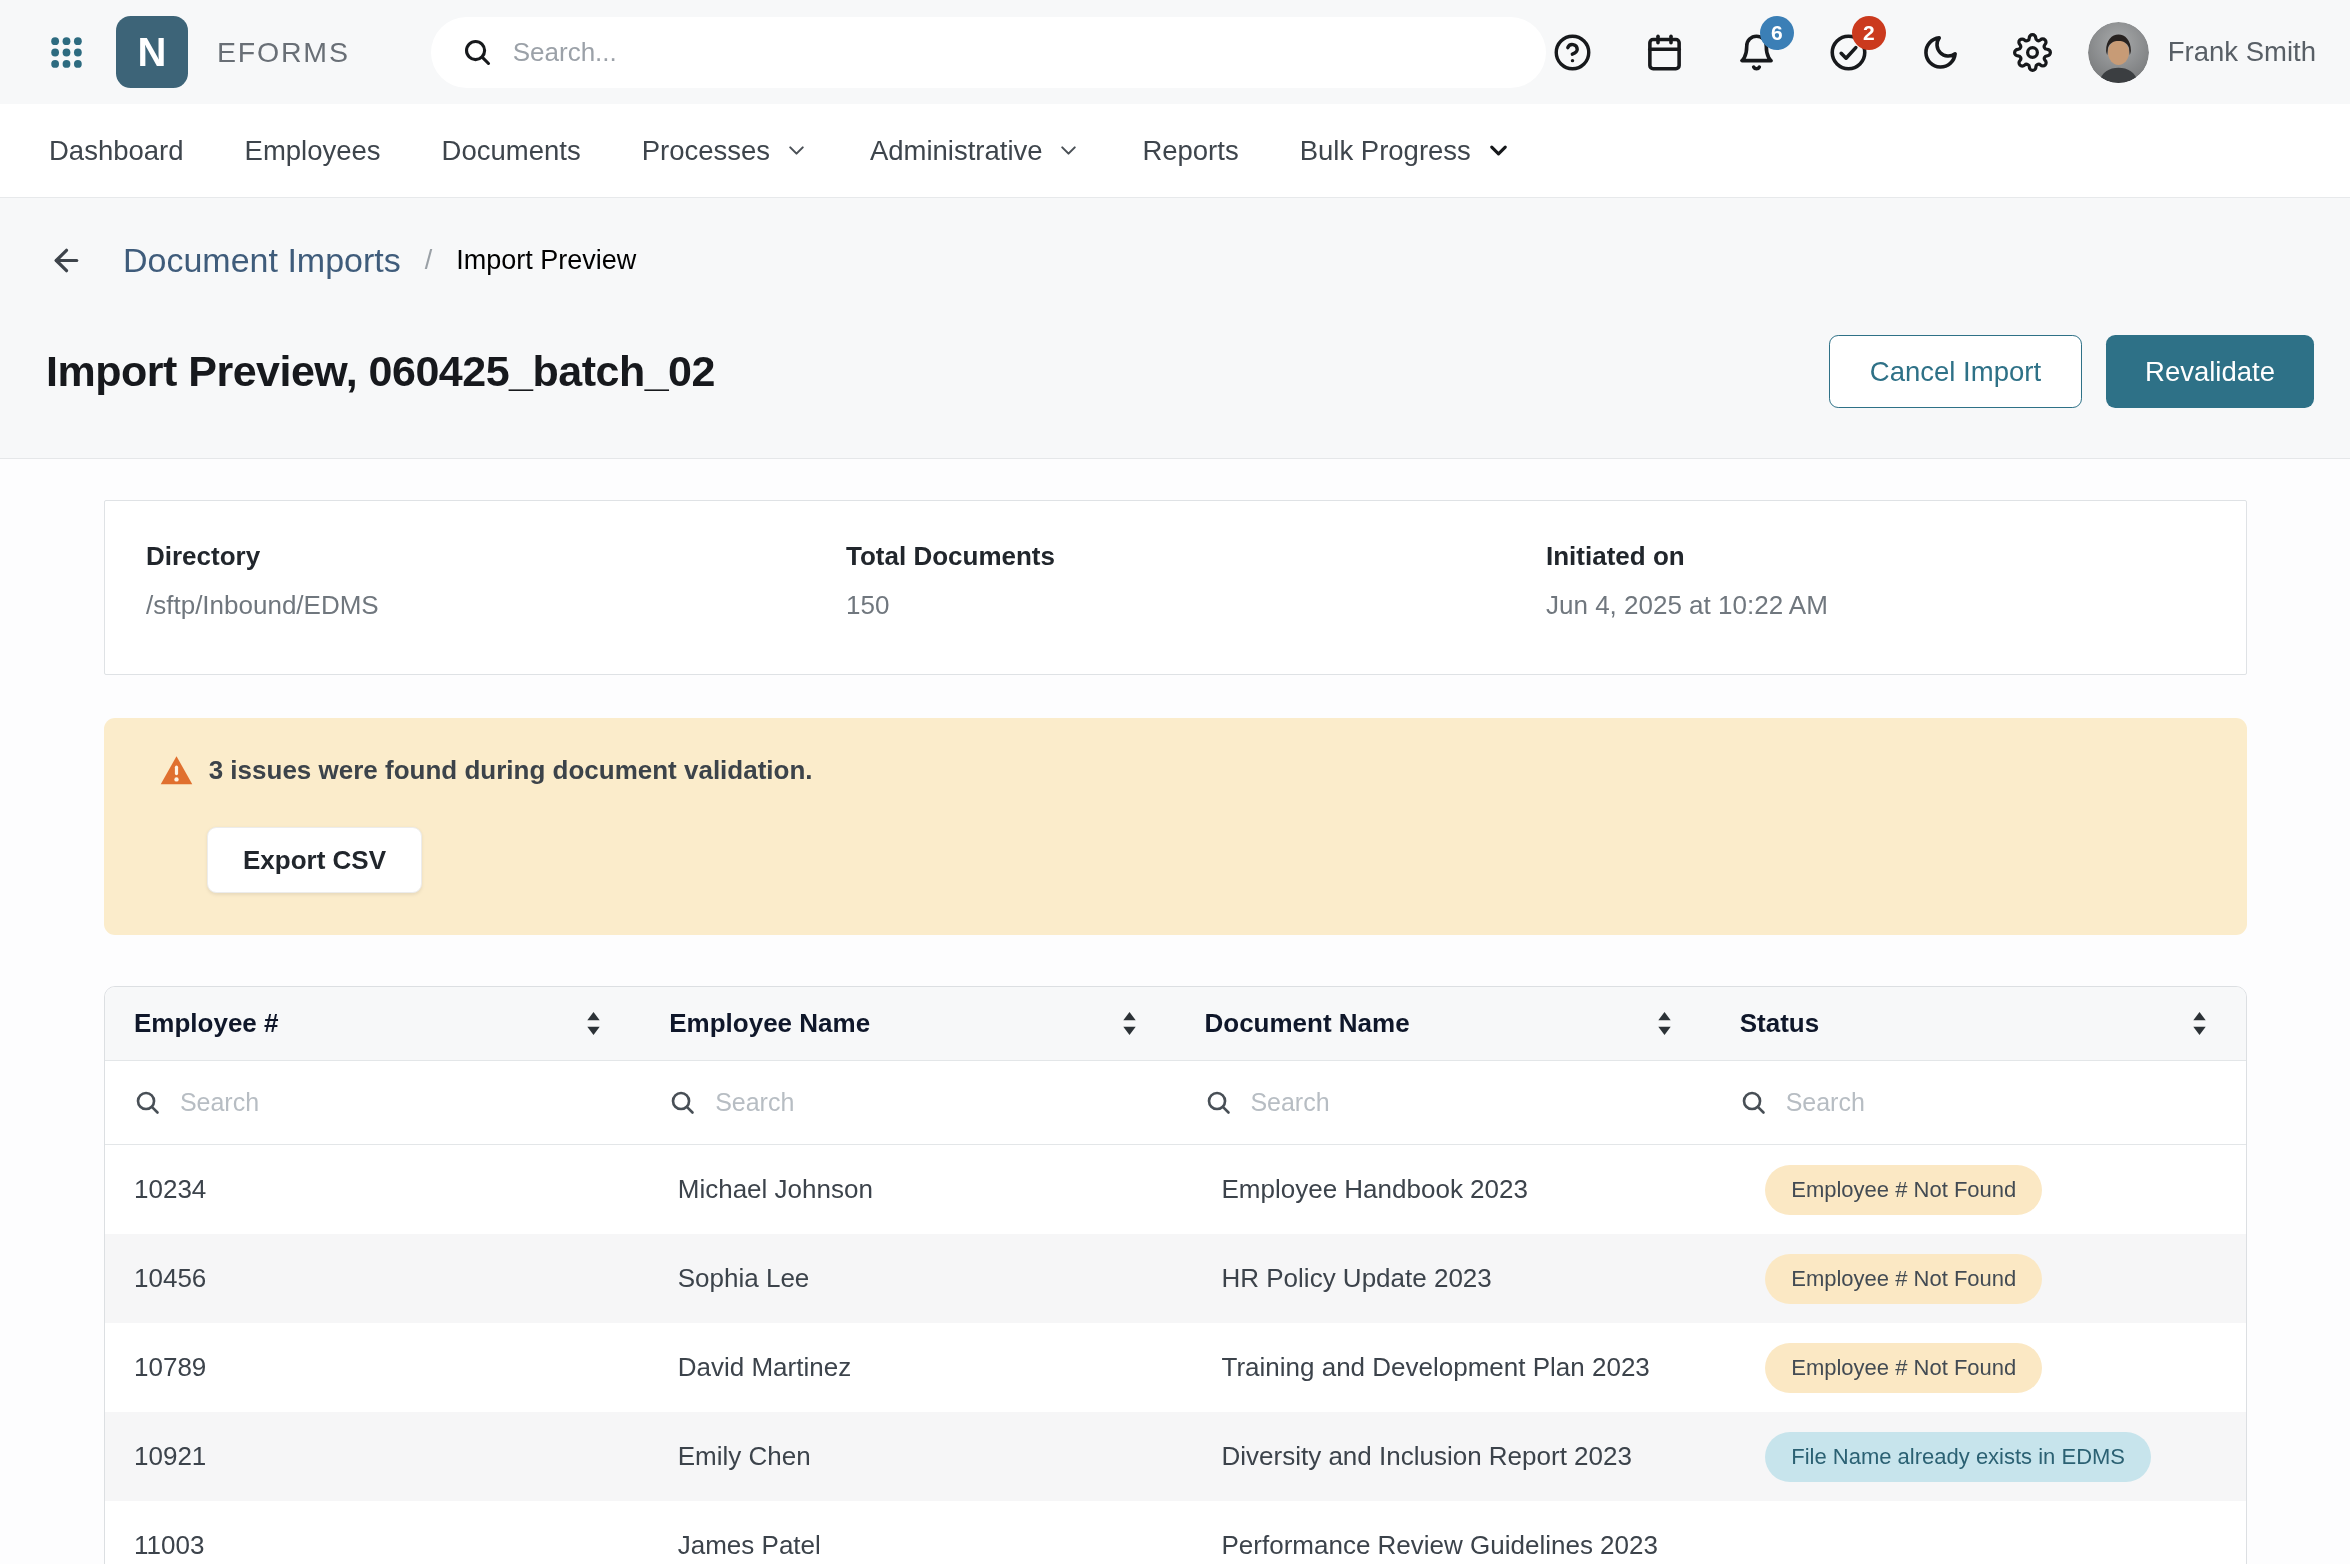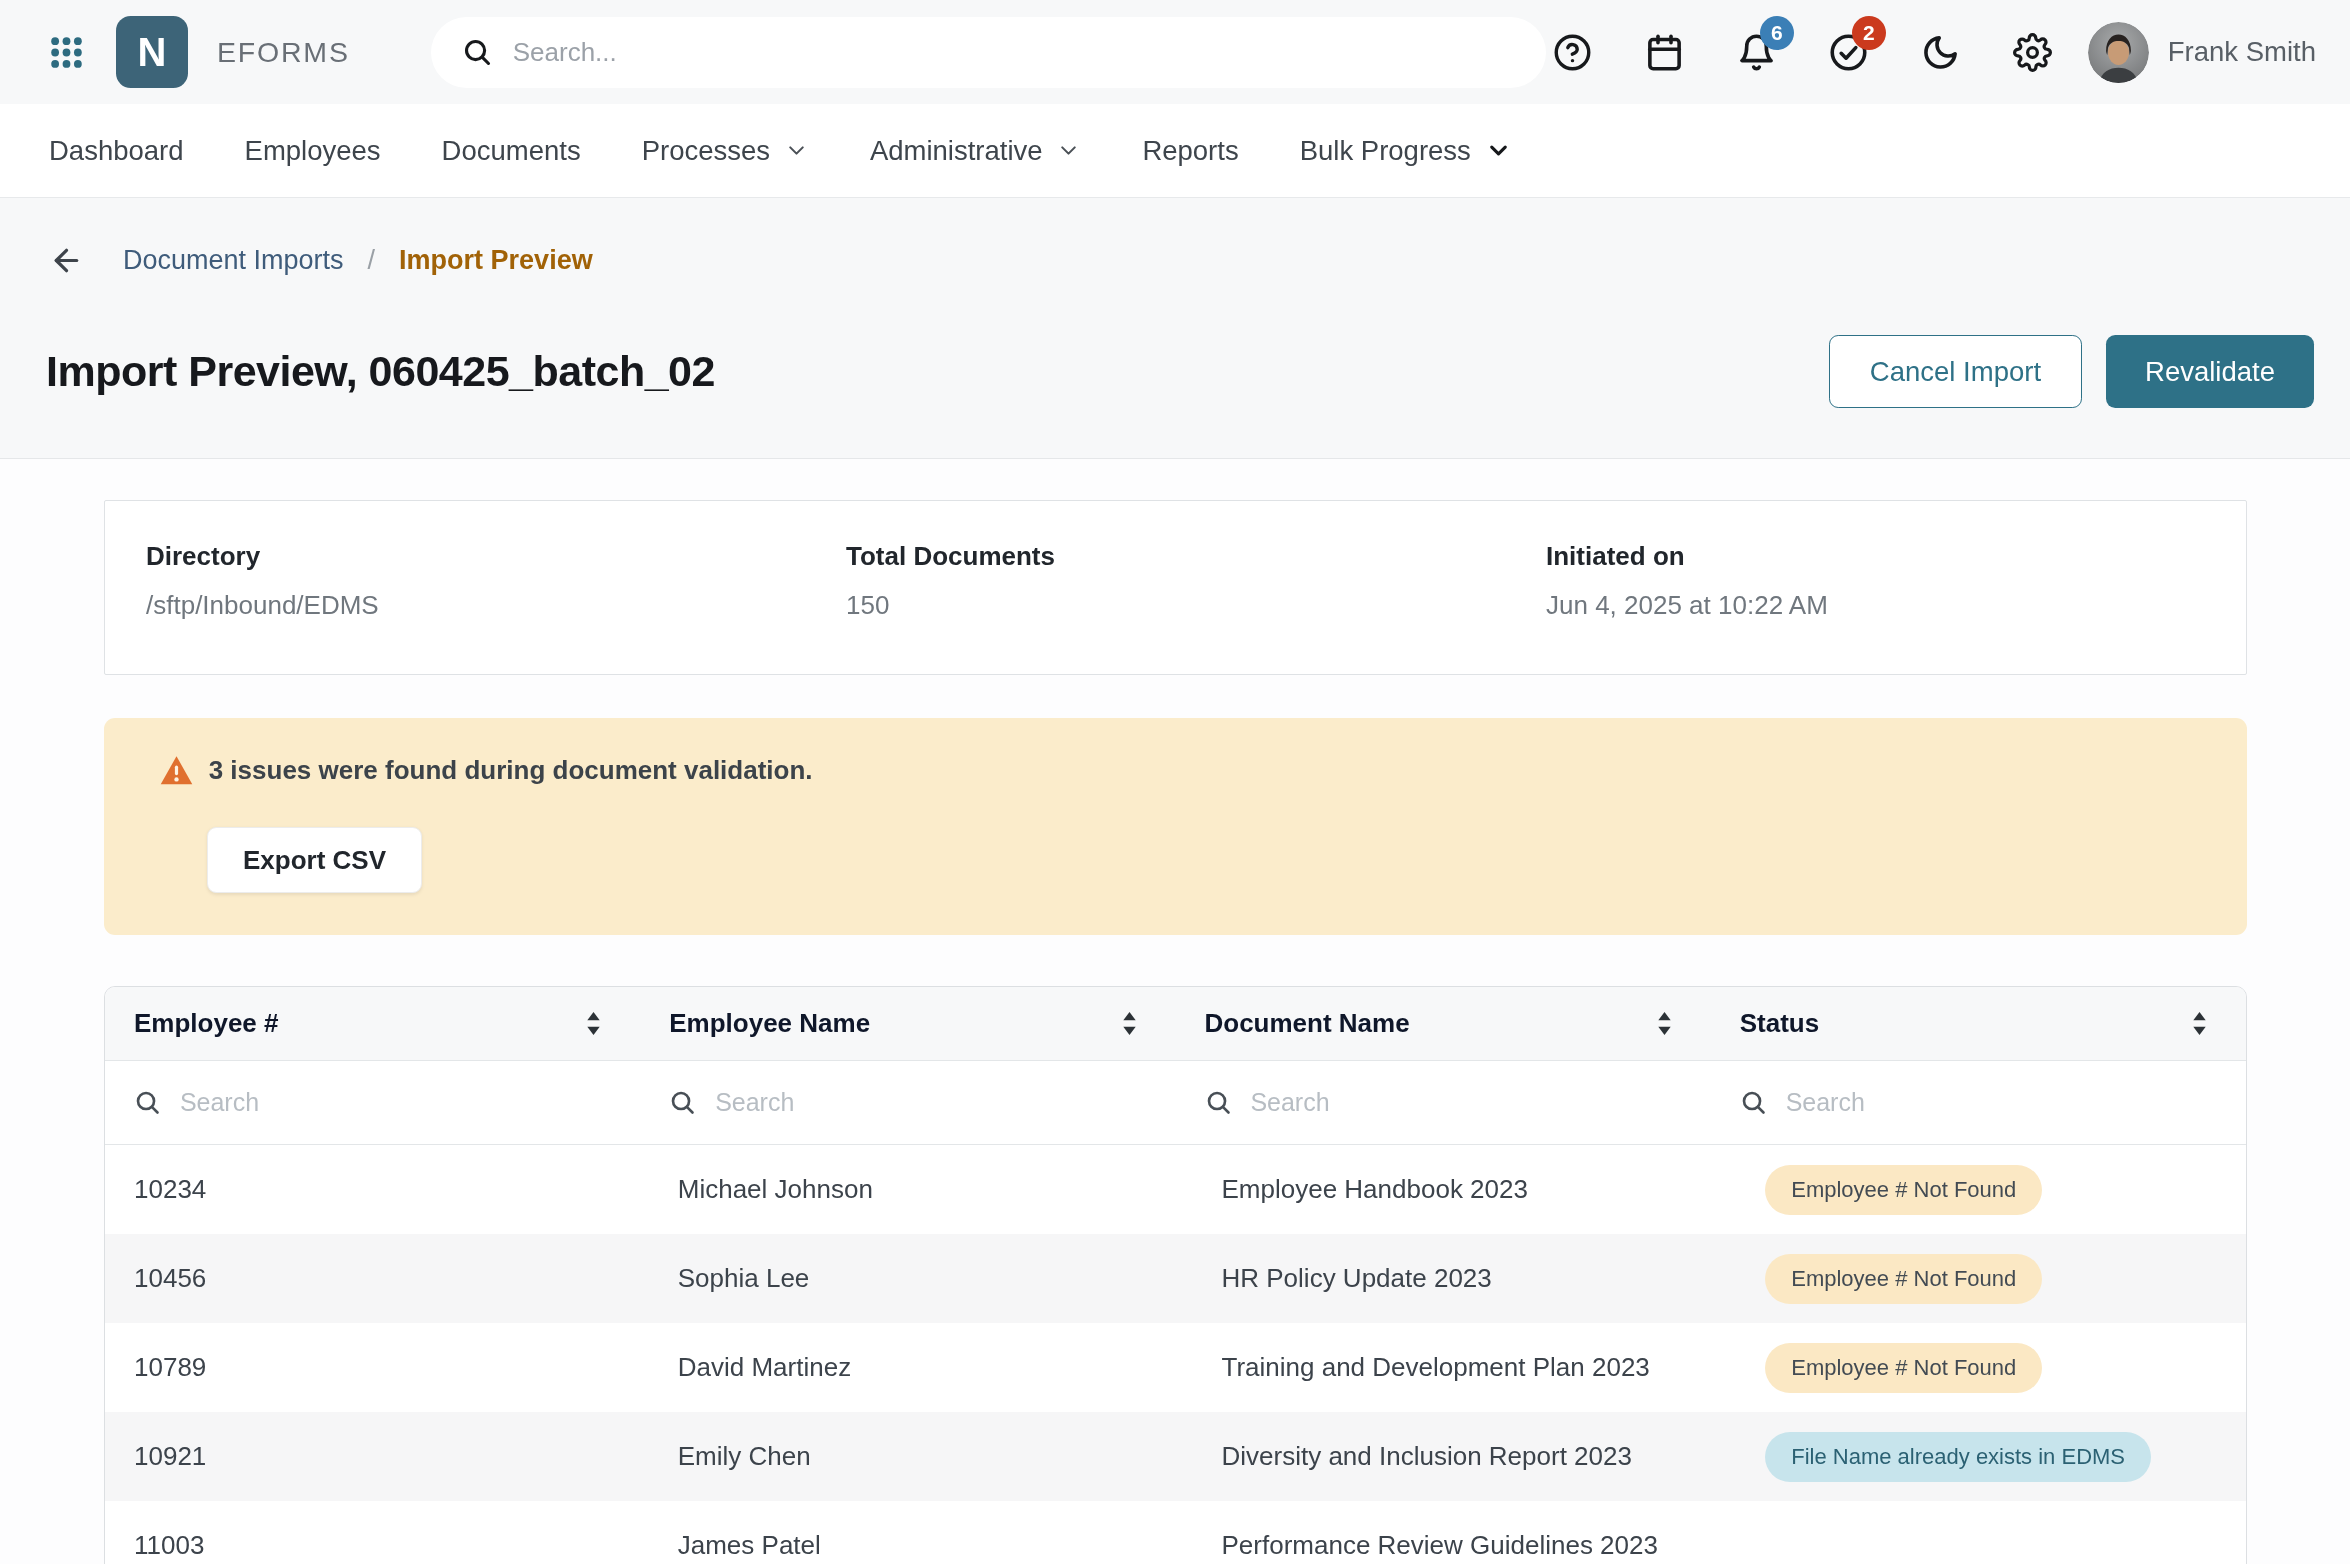--- a/index.html
+++ b/index.html
@@ -44,23 +44,23 @@
   .mainnav{height:94px;background:#fff;border-bottom:1.8px solid #e7e9eb;display:flex;align-items:center;
         padding-left:49px;gap:61px;}
   .nav-item{display:flex;align-items:center;gap:13.8px;font-size:27.5px;color:#3e454c;cursor:pointer;text-decoration:none;}
   .chev{color:#4a5056;}
   .chev--strong{color:#16181b;}
 
   
   .page-header{background:#f7f8f9;border-bottom:1.8px solid #e5e7e9;padding:42px 37px 50px 46px;}
   .crumbs{display:flex;align-items:center;}
   .back-btn{width:40px;height:40px;display:flex;align-items:center;justify-content:center;color:#3e444b;}
-  .crumb-link{margin-left:37px;font-size:27px;color:var(--link);cursor:pointer;text-decoration:none;}
+  .crumb-link{margin-left:37px;font-size:34px;color:var(--link);cursor:pointer;text-decoration:none;}
   .crumb-sep{margin:0 24px;font-size:27px;color:#9aa0a6;}
-  .crumb-current{font-size:27px;color:#a16207;font-weight:700;text-align:center;}
+  .crumb-current{font-size:27px;color:#000000;font-weight:400;text-align:center;}
   .title-row{margin-top:55px;display:flex;align-items:center;justify-content:space-between;}
   .page-title{font-size:43px;font-weight:700;color:#17191d;letter-spacing:-0.5px;}
   .hdr-actions{display:flex;align-items:center;gap:24px;}
   .btn{height:73px;border-radius:9.2px;font-size:27.5px;display:flex;align-items:center;justify-content:center;}
   .btn-outline{padding:0 40px;border:1.8px solid var(--accent);color:var(--accent);background:#fff;font-weight:500;}
   .btn-solid{padding:0 39px;background:var(--accent);color:#fff;font-weight:500;}
 
   
   .content{padding:41px 104px 0 104px;background:#fdfdfe;}
   .info-card{background:#fff;border:1.8px solid #dfe2e5;border-radius:2px;padding:40px 37px 53px 41px;display:flex;gap:37px;}

